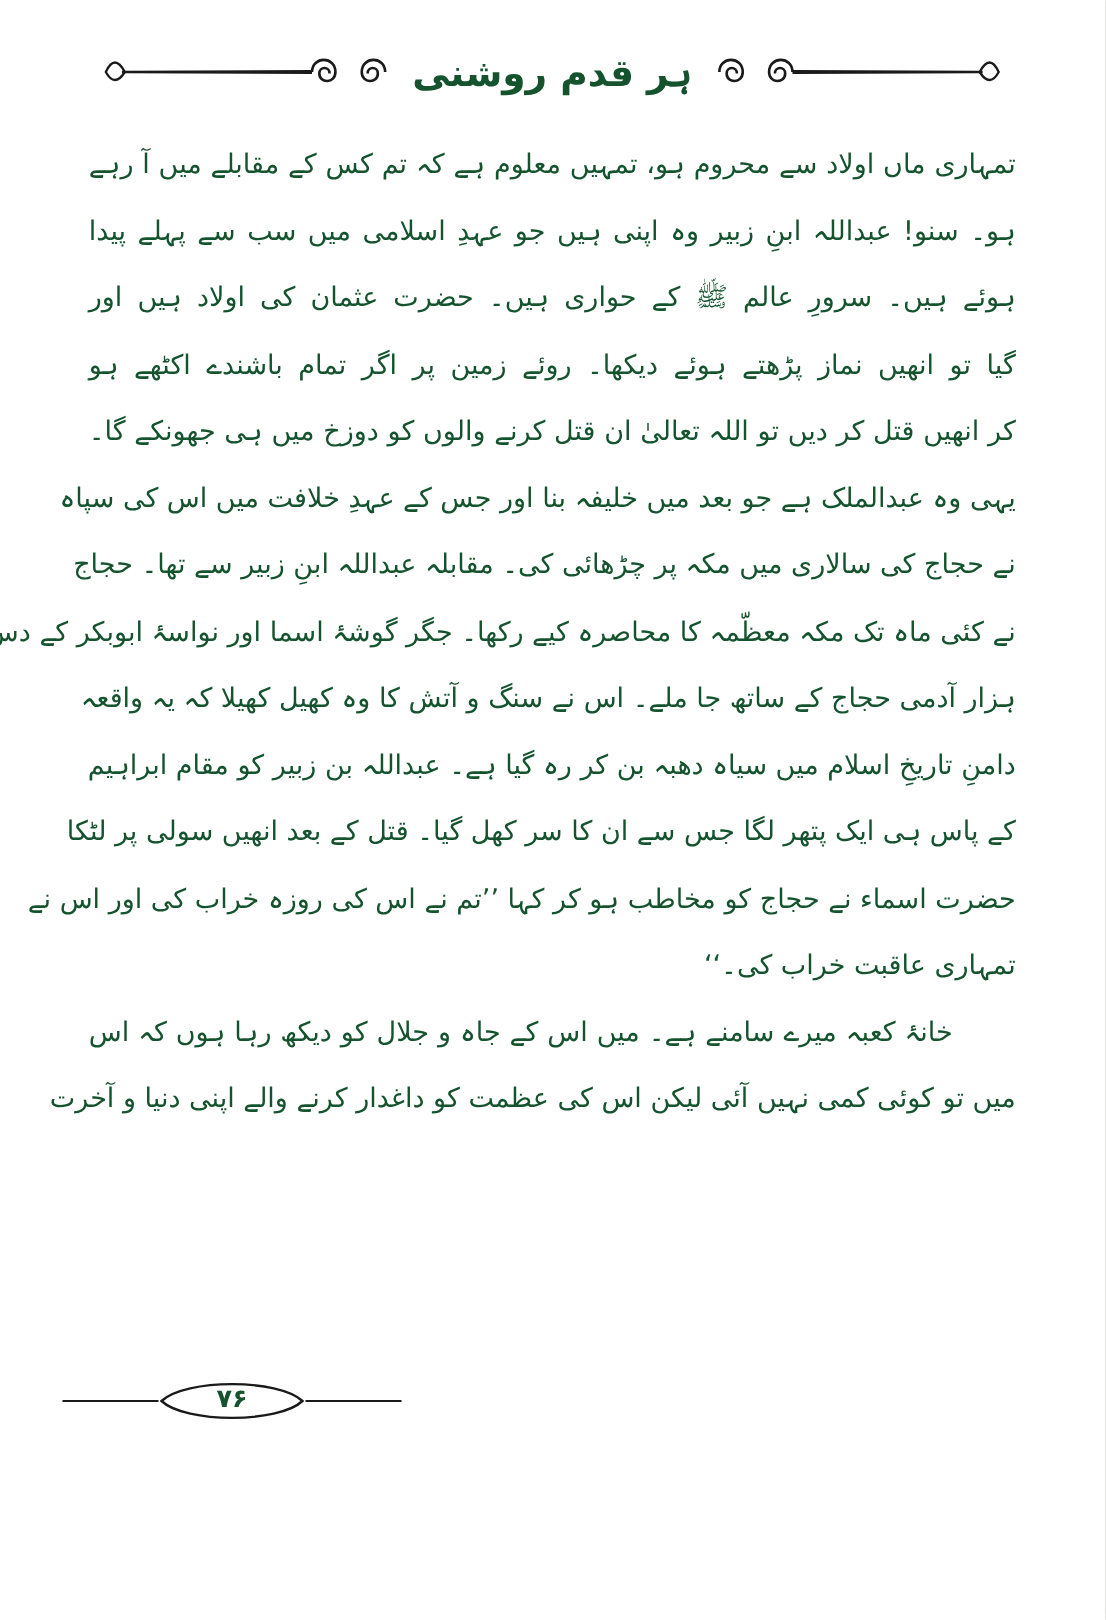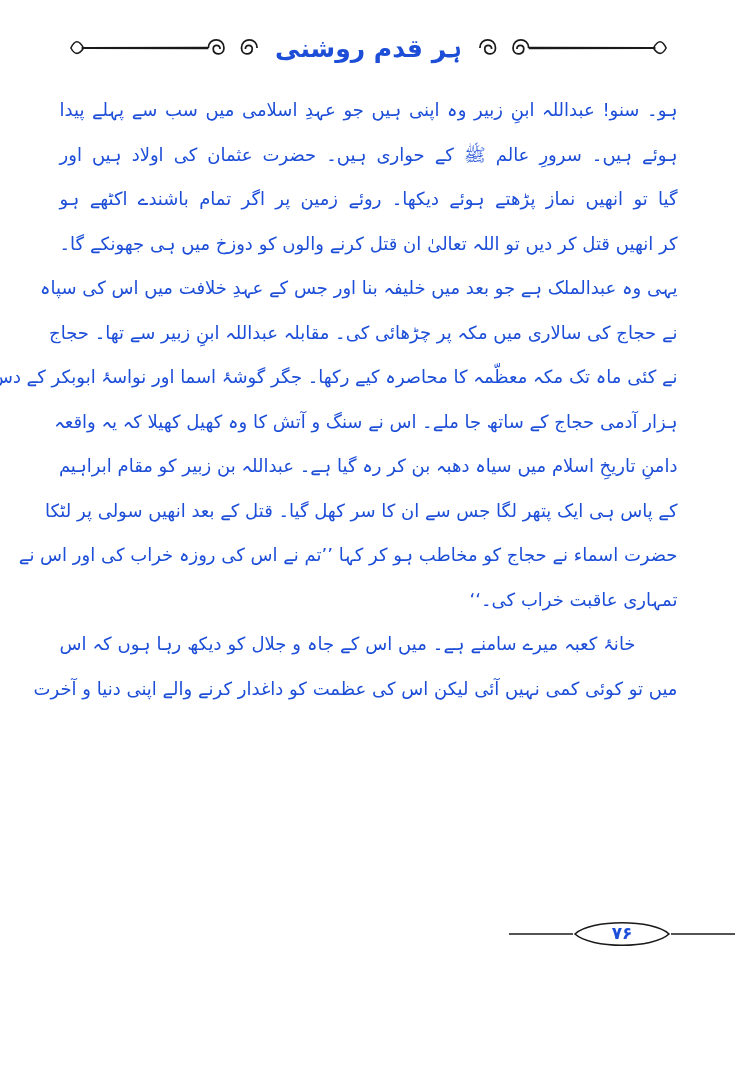--- a/index.html
+++ b/index.html
@@ -3,21 +3,21 @@
 <meta charset="utf-8">
 <style>
   html,body{margin:0;padding:0;background:#e8e8e4;}
   .page{
     position:relative;
     width:737px;height:1080px;
     margin:0 auto;
     background:#ffffff;
     box-shadow:0 0 6px rgba(0,0,0,.25);
     font-family:"DejaVu Sans", sans-serif;
-    color:#1d4ed8;
+    color:#14532d;
     overflow:hidden;
   }
   
   .header{
     direction:ltr;
     display:flex;align-items:center;justify-content:center;
     gap:10px;
     padding-top:30px;
   }
   .header .flourish{flex:0 0 auto;display:block;}
@@ -42,22 +42,22 @@
     text-align-last:justify;
     text-justify:inter-word;
   }
   .line.start-line{
     text-align:right;
     text-align-last:right;
   }
   .line.indent{padding-right:42px;}
   
   .footer{
-    position:absolute;left:0;right:0;bottom:128px;
-    display:flex;justify-content:flex-start;margin-left:40px;
+    position:absolute;left:0;right:12px;bottom:128px;
+    display:flex;justify-content:flex-end;margin-left:40px;
   }
   .pagenum-wrap{position:relative;width:230px;height:36px;}
   .pagenum-wrap svg{position:absolute;inset:0;}
   .pagenum{
     position:absolute;inset:0;
     display:flex;align-items:center;justify-content:center;
     font-size:17px;font-weight:bold;
     padding-bottom:2px;
   }
 </style>
@@ -76,20 +76,21 @@
     <div class="title">ہر قدم روشنی</div>
     <svg class="flourish" width="195" height="36" viewBox="0 0 200 36" style="transform:scaleX(-1);" aria-hidden="true">
       <path d="M5 18 q6 -13 13 0 q-7 11 -13 0 Z" fill="none" stroke="#1a1a1a" stroke-width="1.6"></path>
       <path d="M16 17.1 L146 16.7 L146 19.3 L16 18.9 Z" fill="#1a1a1a"></path>
       <path d="M146 18 c0 -11 16 -11 16 0 c0 8 -11 8 -11 1 c0 -5 7 -5 7 0" fill="none" stroke="#1a1a1a" stroke-width="1.8"></path>
       <path d="M196 18 c0 -11 -16 -11 -16 0 c0 8 11 8 11 1 c0 -5 -7 -5 -7 0" fill="none" stroke="#1a1a1a" stroke-width="1.8"></path>
     </svg>
   </div>
 
   <div class="body-text">
+    <div class="line">تمہاری ماں اولاد سے محروم ہو، تمہیں معلوم ہے کہ تم کس کے مقابلے میں آ رہے</div>
     <div class="line">ہو۔ سنو! عبداللہ ابنِ زبیر وہ اپنی ہیں جو عہدِ اسلامی میں سب سے پہلے پیدا</div>
     <div class="line">ہوئے ہیں۔ سرورِ عالم ﷺ کے حواری ہیں۔ حضرت عثمان کی اولاد ہیں اور</div>
     <div class="line">گیا تو انھیں نماز پڑھتے ہوئے دیکھا۔ روئے زمین پر اگر تمام باشندے اکٹھے ہو</div>
     <div class="line">کر انھیں قتل کر دیں تو اللہ تعالیٰ ان قتل کرنے والوں کو دوزخ میں ہی جھونکے گا۔</div>
     <div class="line">یہی وہ عبدالملک ہے جو بعد میں خلیفہ بنا اور جس کے عہدِ خلافت میں اس کی سپاہ</div>
     <div class="line">نے حجاج کی سالاری میں مکہ پر چڑھائی کی۔ مقابلہ عبداللہ ابنِ زبیر سے تھا۔ حجاج</div>
     <div class="line">نے کئی ماہ تک مکہ معظّمہ کا محاصرہ کیے رکھا۔ جگر گوشۂ اسما اور نواسۂ ابوبکر کے دس</div>
     <div class="line">ہزار آدمی حجاج کے ساتھ جا ملے۔ اس نے سنگ و آتش کا وہ کھیل کھیلا کہ یہ واقعہ</div>
     <div class="line">دامنِ تاریخِ اسلام میں سیاہ دھبہ بن کر رہ گیا ہے۔ عبداللہ بن زبیر کو مقام ابراہیم</div>
     <div class="line">کے پاس ہی ایک پتھر لگا جس سے ان کا سر کھل گیا۔ قتل کے بعد انھیں سولی پر لٹکا</div>

